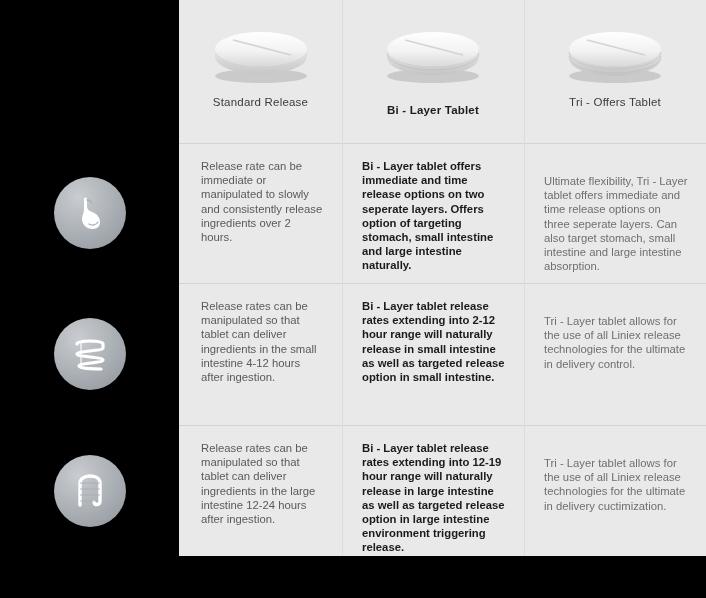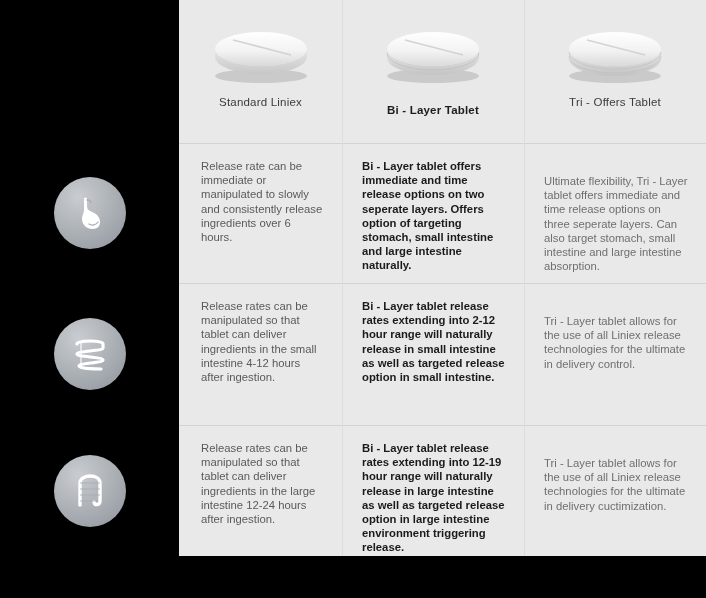--- a/index.html
+++ b/index.html
@@ -150,21 +150,21 @@
                 <stop offset="0" stop-color="#e6e6e6"></stop>
                 <stop offset="1" stop-color="#c7c7c7"></stop>
               </linearGradient>
             </defs>
             <path d="M12 27 a46 17 0 0 0 92 0 v8 a46 17 0 0 1 -92 0 z" fill="url(#g1b)"></path>
             <ellipse cx="58" cy="27" rx="46" ry="17" fill="url(#g1a)"></ellipse>
             <path d="M30 18 L88 33" stroke="#cfcfcf" stroke-width="1.6" fill="none" opacity="0.9"></path>
           </svg>
         </div>
       </div>
-      <div class="hdr-label">Standard Liniex</div>
+      <div class="hdr-label">Standard Release</div>
     </div>
 
     <div class="cell hdr">
       <div class="tablet-wrap">
         <div class="tablet">
           <svg width="116" height="62" viewBox="0 0 116 62">
             <ellipse cx="58" cy="54" rx="46" ry="7" fill="#000000" opacity="0.13"></ellipse>
             <defs>
               <linearGradient id="g2a" x1="0" y1="0" x2="0" y2="1">
                 <stop offset="0" stop-color="#ffffff"></stop>
@@ -215,21 +215,21 @@
 
     <div class="cell icon-cell">
       <div class="icon-disc">
         <svg width="44" height="44" viewBox="0 0 44 44">
           <path d="M16 8 C16 6 19 6 19 8 L19 15 C19 21 25 20 29 24 C34 29 33 38 25 38 C18 38 14 33 14 28 C14 24 16 22 16 19 Z" fill="#ffffff"></path>
           <path d="M19 9 C21 9 23 10 23 12" stroke="#a9aeb4" stroke-width="1.4" fill="none" stroke-linecap="round"></path>
           <path d="M21 33 C24 35 28 34 30 31" stroke="#a9aeb4" stroke-width="1.3" fill="none" stroke-linecap="round"></path>
         </svg>
       </div>
     </div>
-    <div class="cell txt col-std">Release rate can be immediate or manipulated to slowly and consistently release ingredients over 6 hours.</div>
+    <div class="cell txt col-std">Release rate can be immediate or manipulated to slowly and consistently release ingredients over 2 hours.</div>
     <div class="cell txt col-bi">Bi - Layer tablet offers immediate and time release options on two seperate layers. Offers option of targeting stomach, small intestine and large intestine naturally.</div>
     <div class="cell txt col-tri">Ultimate flexibility, Tri - Layer tablet offers immediate and time release options on three seperate layers. Can also target stomach, small intestine and large intestine absorption.</div>
 
     <div class="cell icon-cell">
       <div class="icon-disc">
         <svg width="44" height="44" viewBox="0 0 44 44">
           <path d="M9 12 C9 8 35 8 35 12 L35 16 C35 19 9 19 9 22 C9 25 35 25 35 28 C35 31 11 31 11 34 C11 37 33 37 33 37" stroke="#ffffff" stroke-width="3.2" fill="none" stroke-linecap="round" stroke-linejoin="round"></path>
           <path d="M13 10 L13 37" stroke="#ffffff" stroke-width="2" fill="none" opacity=".55"></path>
         </svg>
       </div>

